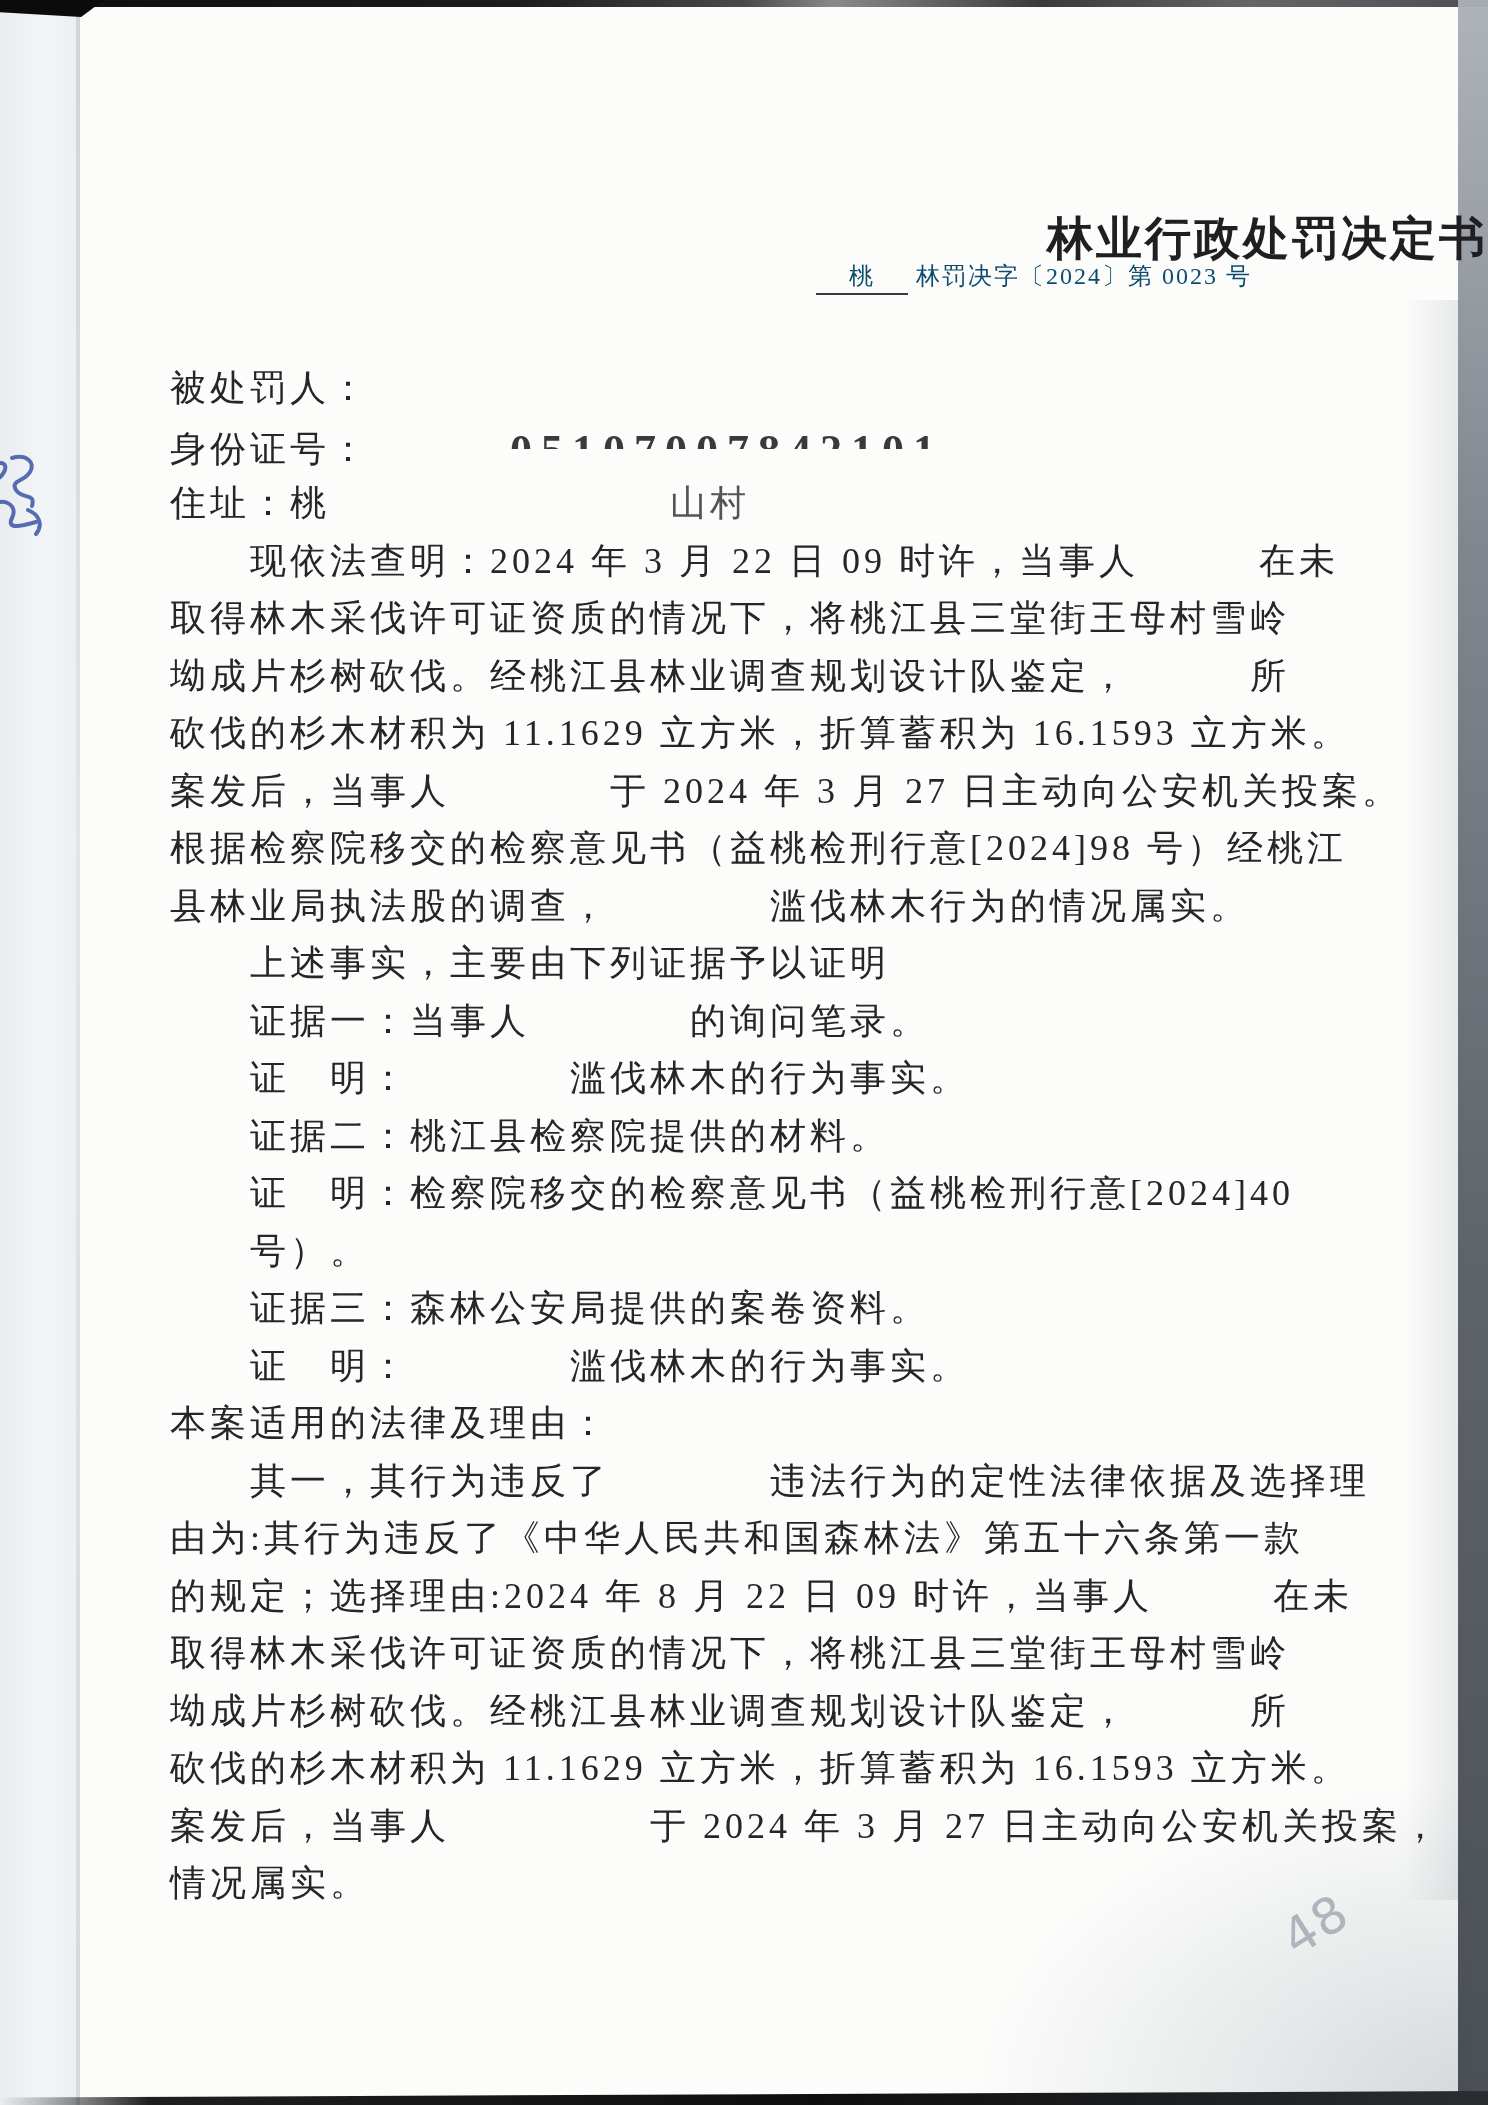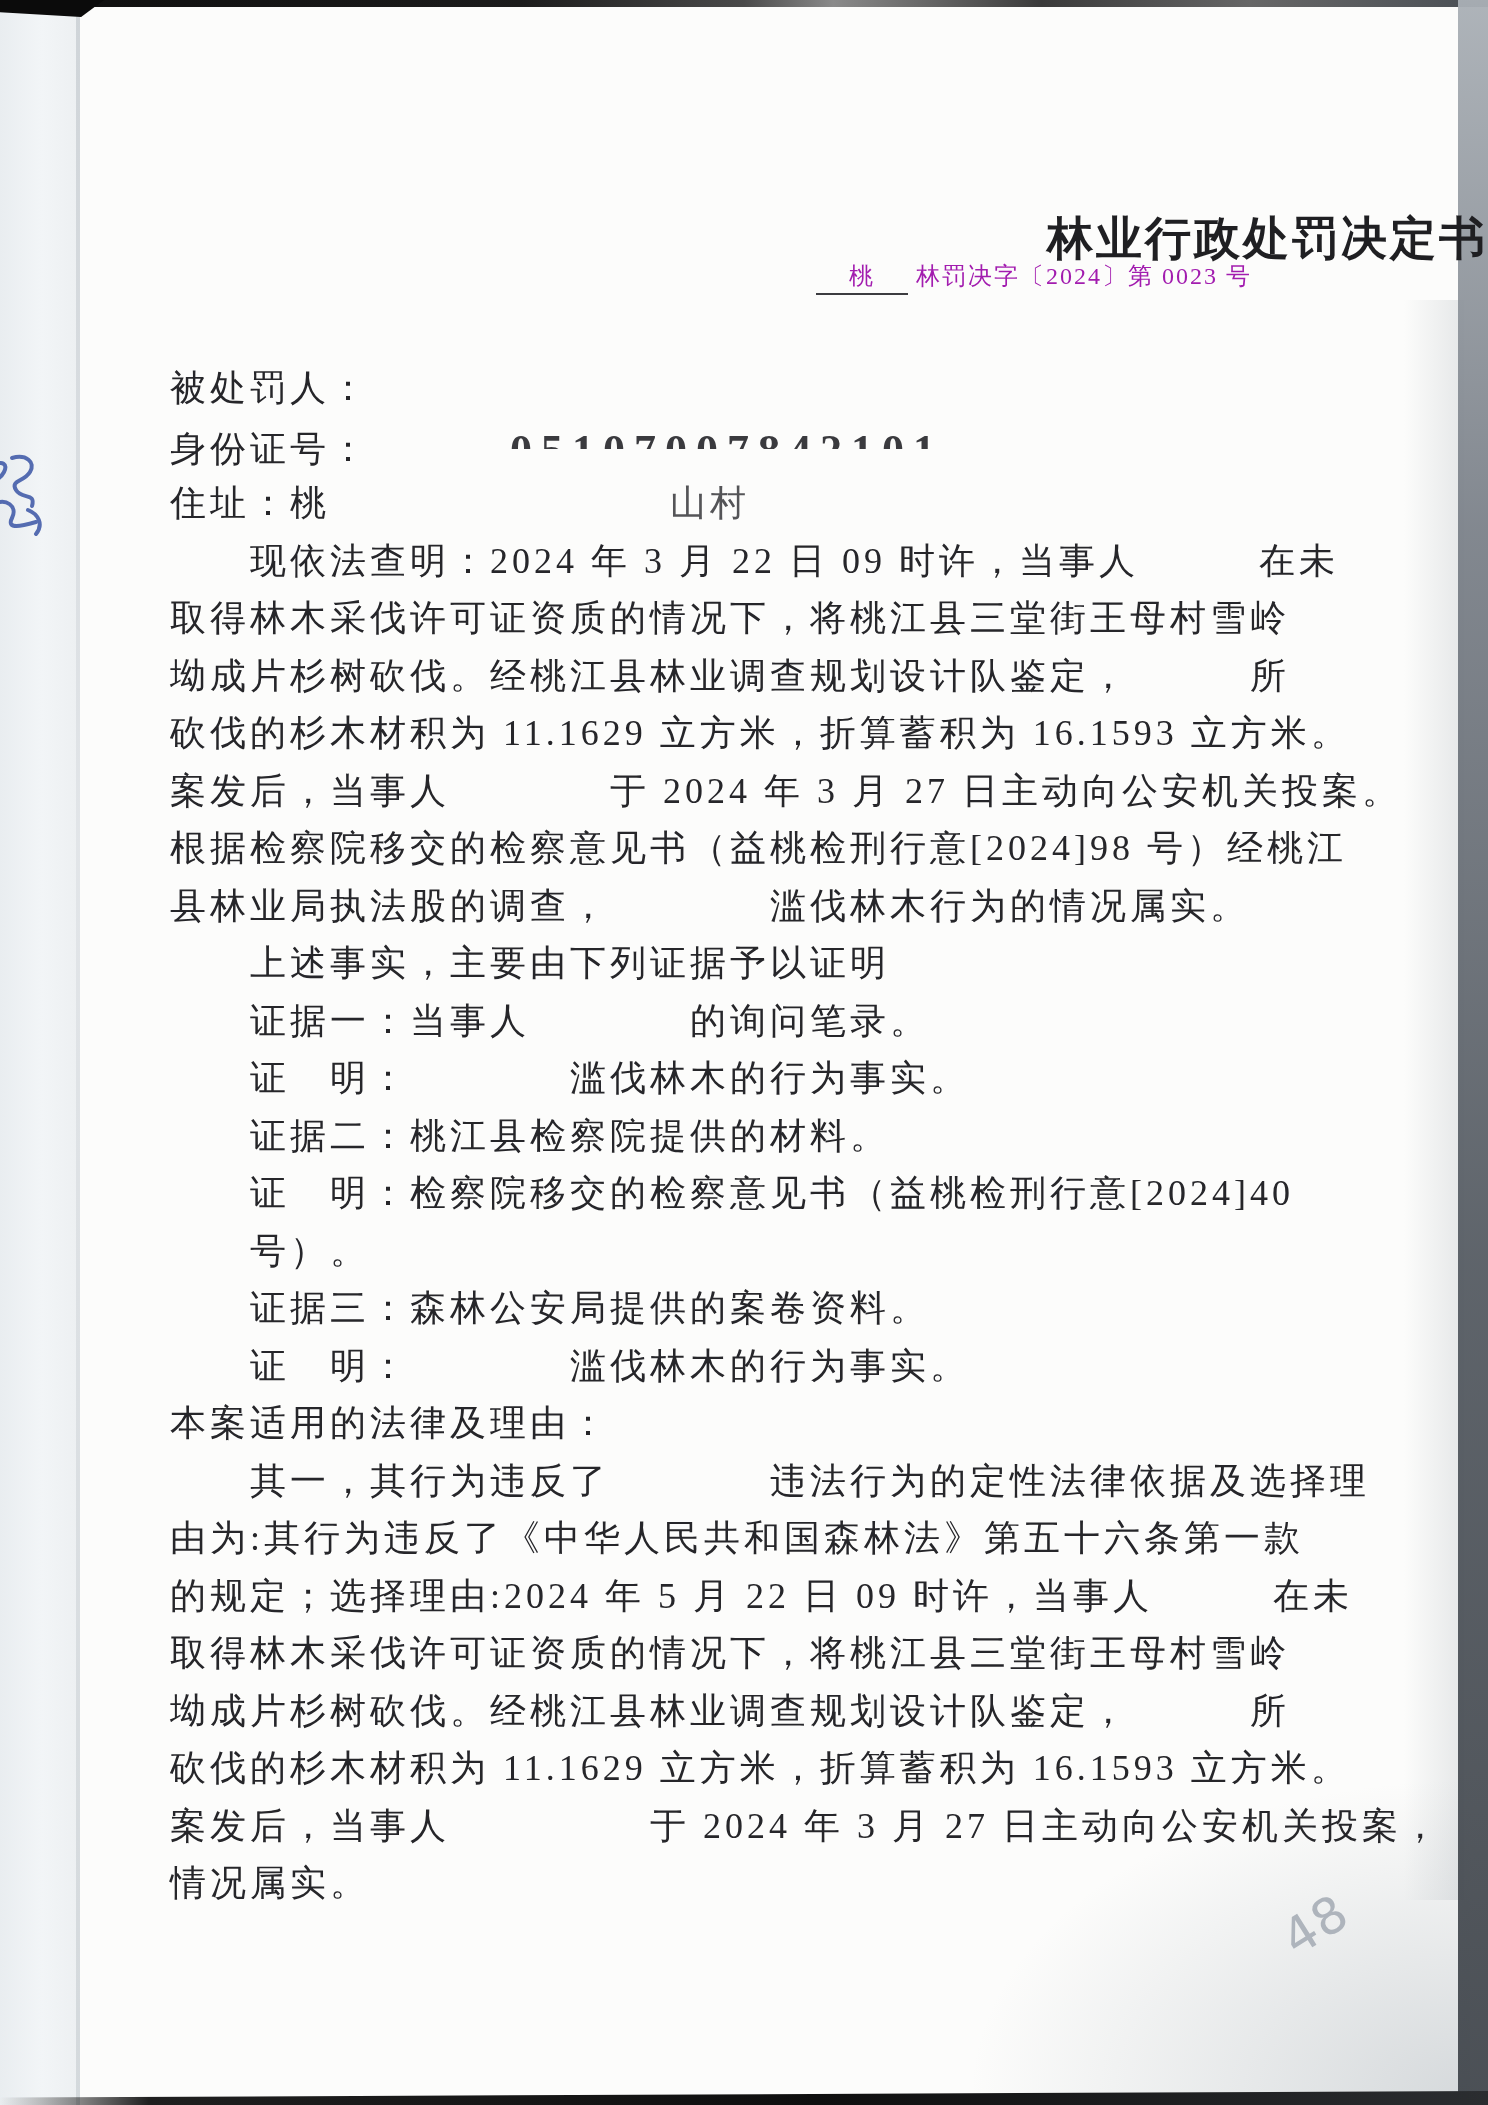--- a/index.html
+++ b/index.html
@@ -33,21 +33,21 @@
     background:linear-gradient(90deg,rgba(160,168,175,0),rgba(160,168,175,.25));}
   
   .ink-mark{position:absolute;left:-8px;top:452px;width:64px;height:86px;}
   .pencil-mark{position:absolute;left:1282px;top:1896px;
     font-family:"DejaVu Sans",sans-serif;font-size:50px;font-weight:400;
     color:#aeb4bc;transform:rotate(-32deg);letter-spacing:2px;}
   
   .title{position:absolute;top:208px;left:0;width:100%;text-align:right;
     font-size:46px;font-weight:700;letter-spacing:3px;color:#1f1f22;}
   .doc-number{position:absolute;top:260px;right:236px;
-    font-size:24px;letter-spacing:2px;color:#a21caf;white-space:nowrap;}
+    font-size:24px;letter-spacing:2px;color:#0c4a6e;white-space:nowrap;}
   .doc-no-u{display:inline-block;min-width:92px;text-align:center;
     border-bottom:2px solid #3c3c40;padding-bottom:1px;}
   .textblock{position:absolute;left:170px;top:360px;width:1165px;
     font-size:36px;line-height:57.5px;letter-spacing:4px;white-space:nowrap;}
   .line{height:57.5px;}
   .gap-id{display:inline-block;width:140px;}
   .gap-addr{display:inline-block;width:340px;}
   .id-clip{display:inline-block;font-weight:700;font-size:44px;letter-spacing:9px;
     color:#3a3a3e;clip-path:inset(0 0 52% 0);transform:translateY(4px);}
   .addr-tail{opacity:.78;}
@@ -111,21 +111,21 @@
     <div class="line">　　证据一：当事人　　　　的询问笔录。</div>
     <div class="line">　　证　明：　　　　滥伐林木的行为事实。</div>
     <div class="line">　　证据二：桃江县检察院提供的材料。</div>
     <div class="line">　　证　明：检察院移交的检察意见书（益桃检刑行意[2024]40</div>
     <div class="line">　　号）。</div>
     <div class="line">　　证据三：森林公安局提供的案卷资料。</div>
     <div class="line">　　证　明：　　　　滥伐林木的行为事实。</div>
     <div class="line">本案适用的法律及理由：</div>
     <div class="line">　　其一，其行为违反了　　　　违法行为的定性法律依据及选择理</div>
     <div class="line">由为:其行为违反了《中华人民共和国森林法》第五十六条第一款</div>
-    <div class="line">的规定；选择理由:2024 年 5 月 22 日 09 时许，当事人　　　在未</div>
+    <div class="line">的规定；选择理由:2024 年 8 月 22 日 09 时许，当事人　　　在未</div>
     <div class="line">取得林木采伐许可证资质的情况下，将桃江县三堂街王母村雪岭</div>
     <div class="line">坳成片杉树砍伐。经桃江县林业调查规划设计队鉴定，　　　所</div>
     <div class="line">砍伐的杉木材积为 11.1629 立方米，折算蓄积为 16.1593 立方米。</div>
     <div class="line">案发后，当事人　　　　　于 2024 年 3 月 27 日主动向公安机关投案，</div>
     <div class="line">情况属实。</div>
   </div>
 
 </div>
 
 </body></html>

